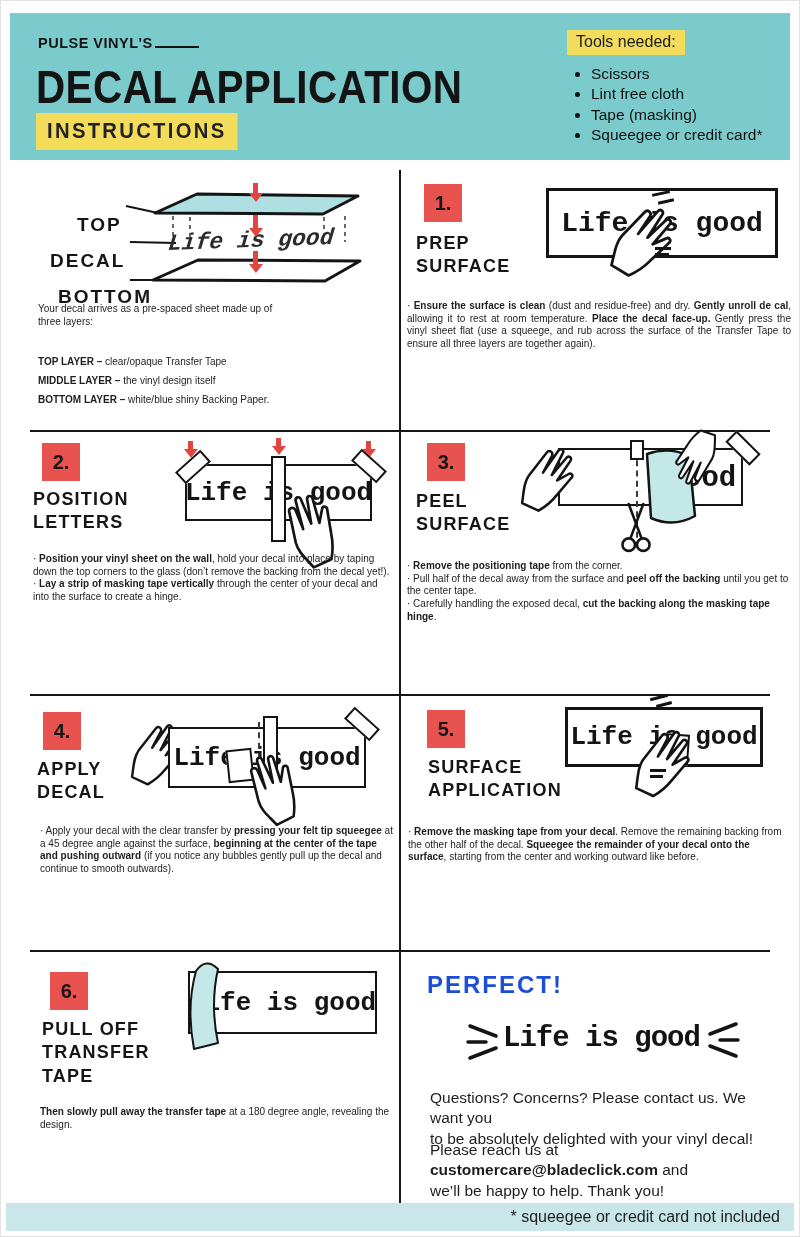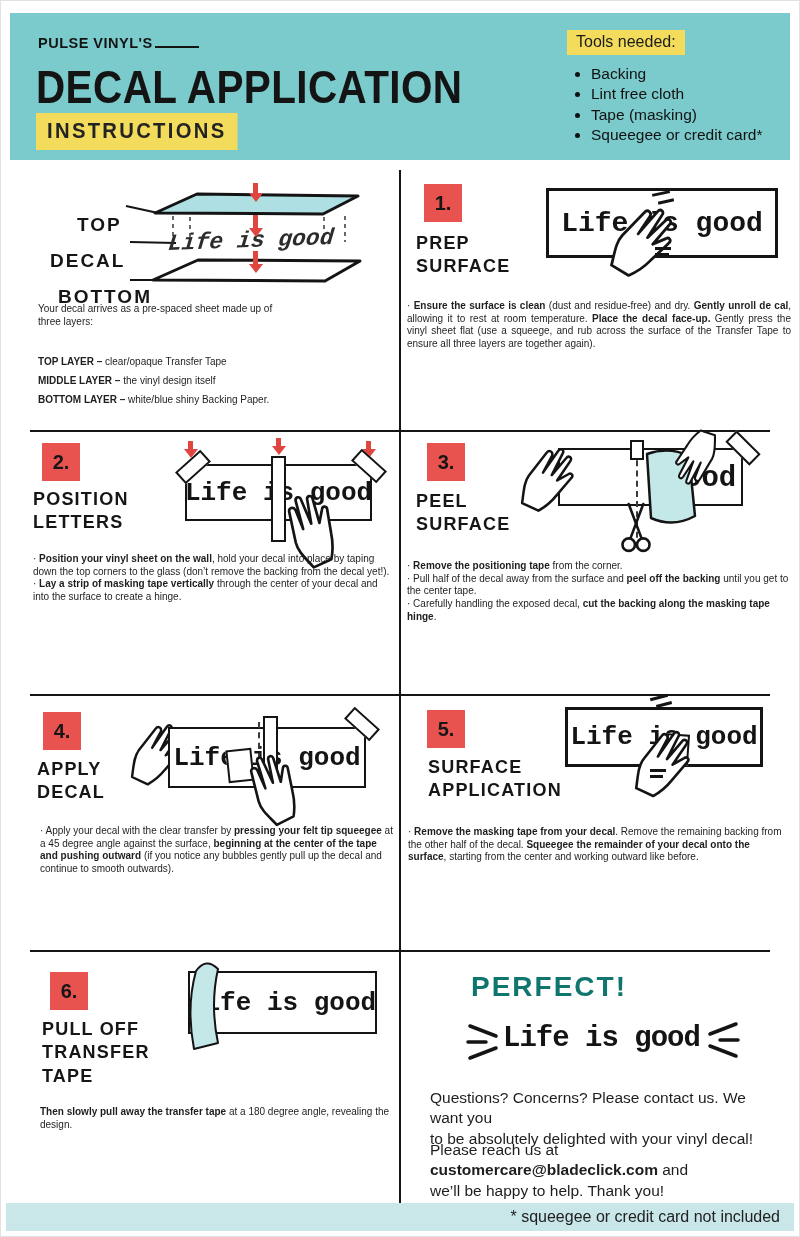--- a/index.html
+++ b/index.html
@@ -37,21 +37,21 @@
   .vtape{position:absolute;width:11px;background:#fff;border:2.5px solid #141414;}
   .dashv{position:absolute;width:0;border-left:2px dashed #3a3a3a;}
   .rarrow{position:absolute;width:5px;background:#E0453F;}
   .rarrow::after{content:"";position:absolute;top:100%;left:-4.5px;border-left:7px solid transparent;
                  border-right:7px solid transparent;border-top:9px solid #E0453F;}
   .mdash{position:absolute;height:0;border-top:3px solid #141414;}
   .card{position:absolute;background:#fff;border:2.5px solid #141414;}
   .hand{position:absolute;overflow:visible;}
   .diagram-label{position:absolute;font-size:19px;font-weight:800;letter-spacing:2px;color:#161616;margin-top:20px;}
   
-  .perfect{position:absolute;font-size:28px;font-weight:800;letter-spacing:2px;color:#0f766e;margin-left:44px;}
+  .perfect{position:absolute;font-size:24px;font-weight:800;letter-spacing:2px;color:#1d4ed8;}
   .close-decal{position:absolute;font-family:"Liberation Mono","DejaVu Sans Mono",monospace;font-weight:700;
                font-size:29px;letter-spacing:-1px;color:#141414;white-space:nowrap;}
   .close-body{position:absolute;font-size:15.5px;line-height:1.32;color:#1e1e1e;white-space:pre-line;}
   
   .footer{position:absolute;left:6px;top:1203px;width:788px;height:28px;background:#C9E7E9;
           font-size:16px;line-height:28px;text-align:right;color:#222;box-sizing:border-box;padding-right:14px;}
 </style>
 </head>
 <body>
 
@@ -63,21 +63,21 @@
     </defs>
   </svg>
 
   <div class="header">
     <div class="brand"><span>PULSE VINYL'S</span><span class="brand-line"></span></div>
     <div class="big-title">DECAL APPLICATION</div>
     <div class="subtitle">INSTRUCTIONS</div>
     <div class="tools">
       <span class="tools-label">Tools needed:</span>
       <ul>
-        <li>Backing</li>
+        <li>Scissors</li>
         <li>Lint free cloth</li>
         <li>Tape (masking)</li>
         <li>Squeegee or credit card*</li>
       </ul>
     </div>
   </div>
 
   <div class="vline"></div>
   <div class="hline" style="top:430px"></div>
   <div class="hline" style="top:694px"></div>

